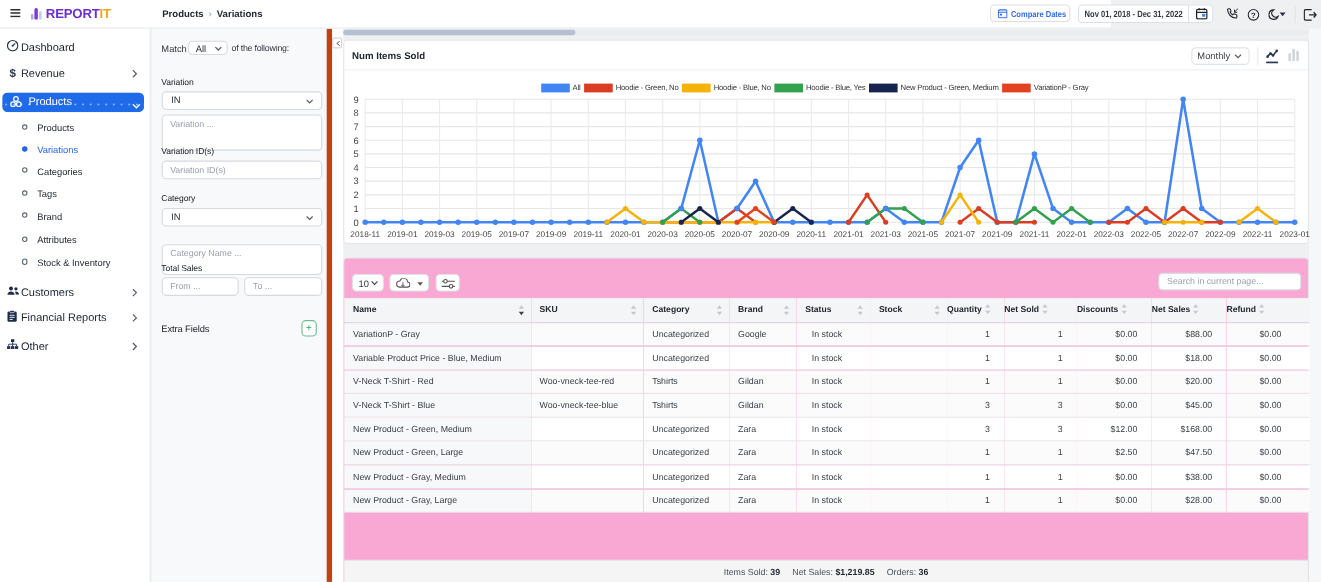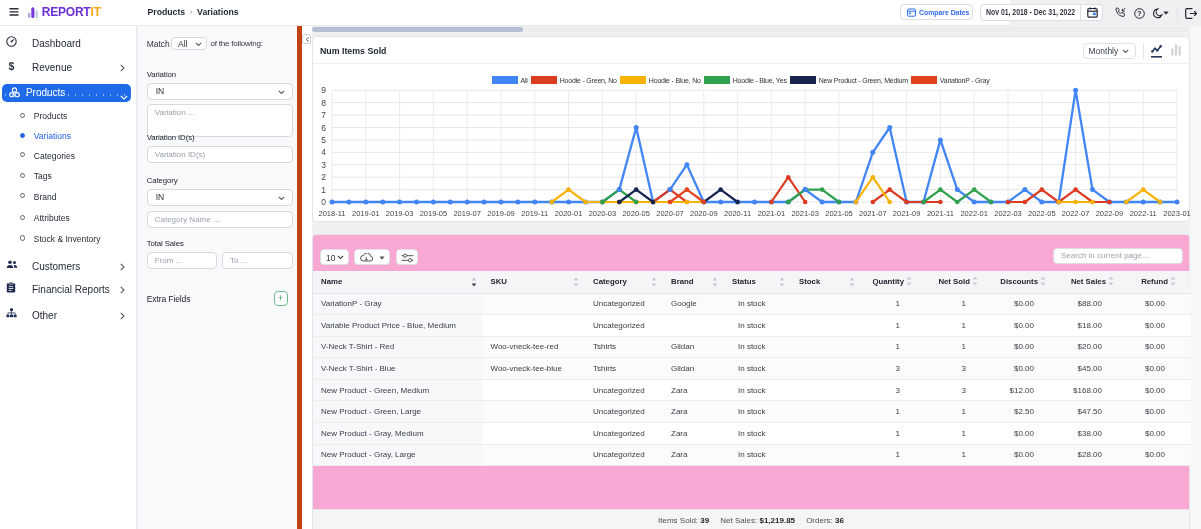--- a/index.html
+++ b/index.html
@@ -2,21 +2,21 @@
 <html><head>
 <meta charset="utf-8">
 <style>
 * { margin:0; padding:0; box-sizing:border-box; }
 html,body { width:1201px; height:529px; overflow:hidden; }
 body { font-family:"Liberation Sans", sans-serif; background:#eef0f2; position:relative; }
 .abs { position:absolute; }
 #navbar { position:absolute; left:0; top:0; width:1010px; height:26px; background:#fff; border-bottom:1px solid #e7e9ec; z-index:5; }
 #sidebar { position:absolute; left:0; top:26px; width:137px; bottom:0; background:#fff; border-right:1px solid #e7e9ec; }
 .side-item { position:absolute; left:0; width:137px; height:16px; font-size:10px; color:#1b2430; }
-.side-item .lbl { position:absolute; left:32px; top:2px; }
+.side-item .lbl { position:absolute; left:19px; top:2px; }
 .side-item .ico { position:absolute; left:6px; top:0px; width:14px; height:14px; }
 .side-item .chev { position:absolute; left:120px; top:3px; }
 .sub-item { position:absolute; left:0; width:137px; height:14px; font-size:8.5px; color:#242b35; }
 .sub-item .dot { position:absolute; left:20px; top:2.5px; width:5.2px; height:5.2px; border-radius:50%; border:1.2px solid #5c6571; }
 .sub-item .lbl { position:absolute; left:33.8px; top:1px; }
 #prod-btn { position:absolute; left:2px; top:57.5px; width:129px; height:18.5px; background:#1f6ae8; border-radius:5px; background-image:radial-gradient(circle, rgba(255,255,255,0.5) 0.7px, rgba(255,255,255,0) 1.1px); background-size:7px 22px; background-position:42px 0px; color:#fff; font-size:10px; }
 #prod-btn .lbl { position:absolute; left:23.9px; top:3.5px; }
 #prod-btn .ico { position:absolute; left:6px; top:2.5px; }
 #prod-btn .chev { position:absolute; left:118px; top:7px; }
 #filter { position:absolute; left:138px; top:26px; width:163.5px; bottom:0; background:#f8f9fa; border-right:5px solid #c2410c; }
@@ -39,21 +39,21 @@
 #tablecard { position:absolute; left:0; top:207.5px; width:878px; height:296px; background:#f9a8d4; border:1px solid #e3e6e9; border-radius:4px 4px 0 0; border-bottom:none; }
 .tbtn { position:absolute; background:#fff; border:1px solid #dee2e6; border-radius:4px; height:16.5px; top:14px; }
 #search { position:absolute; left:740px; top:13.5px; width:130px; height:16px; border:1px solid #d9dde1; border-radius:4px; font-size:8px; color:#9aa3ad; line-height:14px; padding-left:7px; background:#fff;}
 table { position:absolute; left:0; top:36px; width:876px; border-collapse:collapse; table-layout:fixed; font-size:8px; color:#3a4047; }
 thead th { background:#f4f5f6; border-bottom:1px solid #e2e5e8; font-size:7.8px; color:#23282e; font-weight:bold; height:22.5px; text-align:left; position:relative; }
 tbody td { height:21.6px; border-bottom:1px solid #ededee; background:#fff; overflow:hidden; white-space:nowrap; }
 tbody tr.odd td { background:#fbfbfc; }
 tbody td.namec { background:#f7f8f9 !important; }
 td.l, th.l { padding-left:8px; }
 td.r { text-align:right; padding-right:13px; }
-th.r { text-align:right; padding-right:4px; }
+th.r { text-align:left; padding-right:4px; }
 .sorters { position:absolute; right:6px; top:6px; }
 #tfoot { position:absolute; left:0; top:274.5px; width:876px; height:22px; background:#f5f5f6; border-top:1px solid #e4e6e9; text-align:center; font-size:8px; color:#4a5058; line-height:21px; }
 #tfoot b { color:#23282e; }
 .sqz { display:inline-block; transform:scaleX(0.8); transform-origin:0 50%; white-space:nowrap; }
 </style>
 </head>
 <body>
 <div id="navbar">
   <svg class="abs" style="left:9px;top:8px" width="10" height="8" viewBox="0 0 10 8">
       <path d="M0.5 0.8h9M0.5 3.9h9M0.5 7h9" stroke="#2a2f36" stroke-width="1.4"></path>
@@ -205,21 +205,21 @@
     <div class="fselect" style="left:8.7px;top:57px;width:146.7px;height:16.5px;line-height:15px">IN<svg style="position:absolute;right:7px;top:5.5px" width="7" height="5" viewBox="0 0 7 5">
         <path d="M0.8 0.8L3.5 3.5 6.2 0.8" fill="none" stroke="#555c66" stroke-width="1.1"></path>
       </svg></div>
     <div class="finput" style="left:8.7px;top:78px;width:146.7px;height:33px;line-height:16px">Variation ...</div>
     <div class="flabel" style="top:107px">Variation ID(s)</div>
     <div class="finput" style="left:8.7px;top:120px;width:146.7px;height:17px;line-height:16px">Variation ID(s)</div>
     <div class="flabel" style="top:150px">Category</div>
     <div class="fselect" style="left:8.7px;top:163px;width:146.7px;height:16.5px;line-height:15px">IN<svg style="position:absolute;right:7px;top:5.5px" width="7" height="5" viewBox="0 0 7 5">
         <path d="M0.8 0.8L3.5 3.5 6.2 0.8" fill="none" stroke="#555c66" stroke-width="1.1"></path>
       </svg></div>
-    <div class="finput" style="left:8.7px;top:185px;width:146.7px;height:17px;line-height:16px">Category Name ...</div>
+    <div class="finput" style="left:8.7px;top:196px;width:146.7px;height:28px;line-height:16px">Category Name ...</div>
     <div class="flabel" style="top:213px">Total Sales</div>
     <div class="finput" style="left:8.7px;top:226px;width:70px;height:17px;line-height:16px">From ...</div>
     <div class="finput" style="left:84px;top:226px;width:71px;height:17px;line-height:16px">To ...</div>
     <div class="flabel" style="top:268px;font-size:8.5px">Extra Fields</div>
     <div class="abs" style="left:135.5px;top:265px;width:14.5px;height:14.5px;border:1px solid #6cba8e;border-radius:4px;background:#fff;color:#2e9e5b;font-size:9px;line-height:12.5px;text-align:center">+</div>
   </div>
 <div id="strip">
     <div style="position:absolute;left:0.5px;top:7.7px;width:9px;height:10.5px;background:#fff;border:1px solid #cfd4d9;border-radius:2px">
       <svg style="position:absolute;left:1.5px;top:2.5px" width="5" height="5" viewBox="0 0 5 5">
         <path d="M3.8 0.5L1.2 2.5l2.6 2" fill="none" stroke="#555" stroke-width="0.9"></path>

